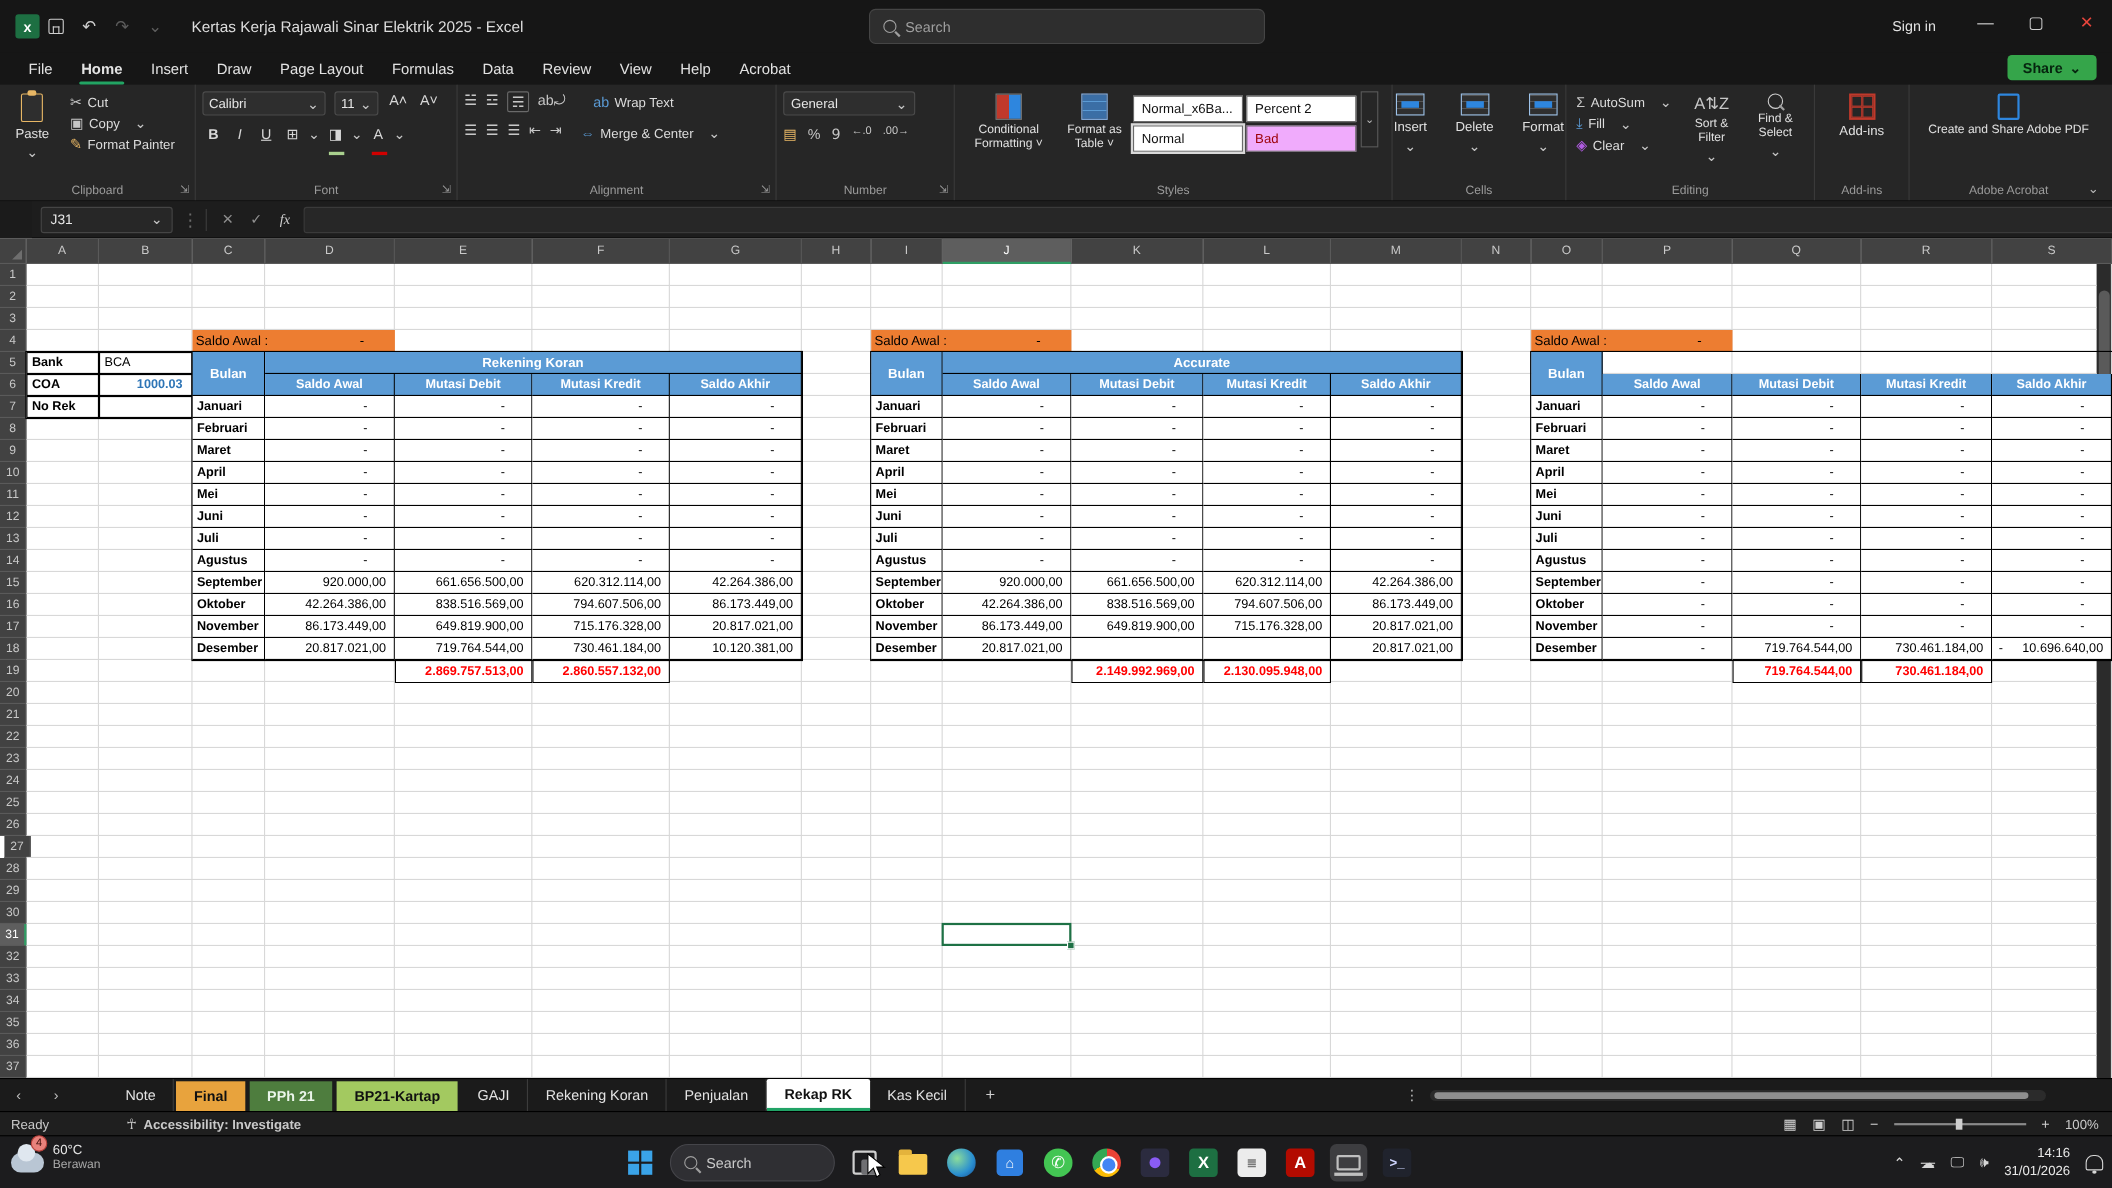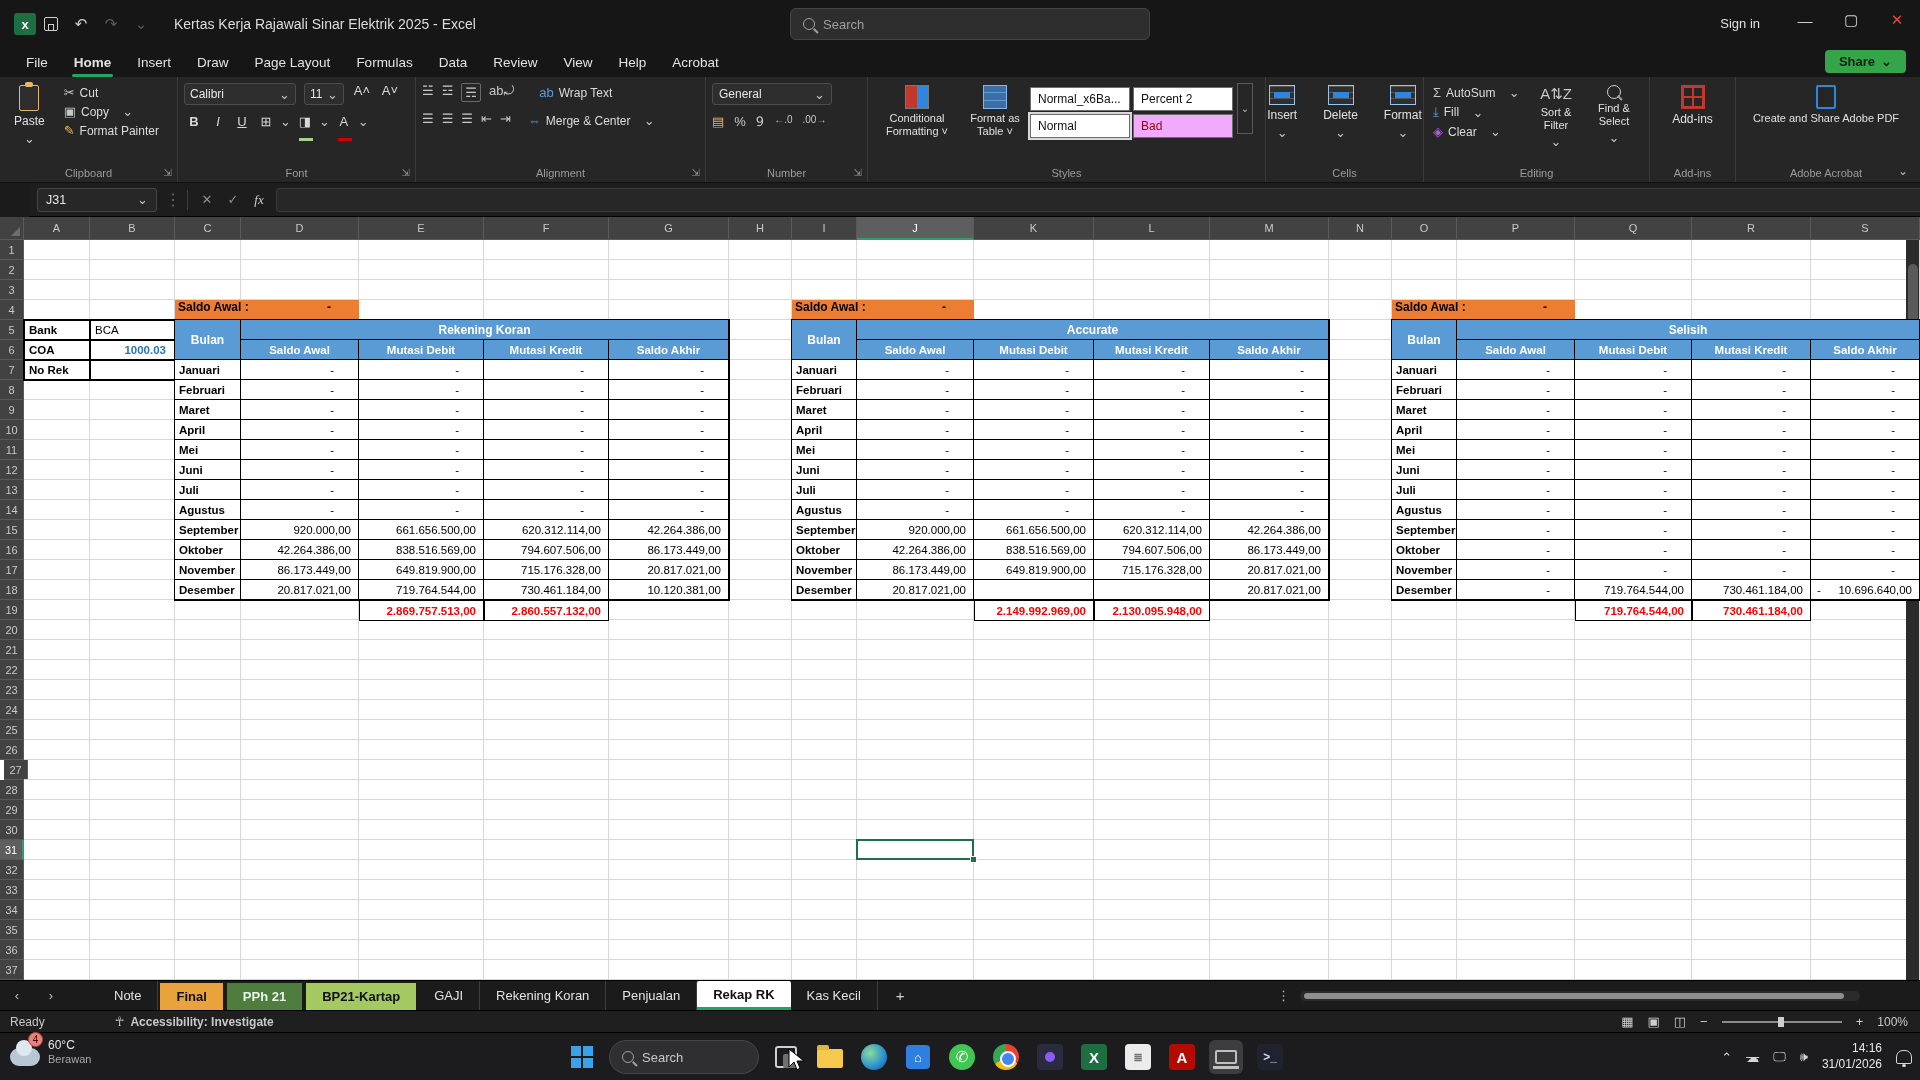--- a/index.html
+++ b/index.html
@@ -77,22 +77,22 @@
       align-items:center;justify-content:center;border-right:1px solid #5a5a5a;border-bottom:1px solid #5a5a5a;}
   .colhead.sel{background:#5e5e5e;color:#fff;border-bottom:2px solid #2f9e64;}
   .rowhead.sel{background:#5e5e5e;color:#fff;border-right:2px solid #2f9e64;}
   .corner:after{content:"";position:absolute;right:3px;bottom:3px;border-left:9px solid transparent;border-bottom:9px solid #6e6e6e;}
   .hline,.vline{position:absolute;background:#d8d8d8;}
   .cell{position:absolute;background:#fff;color:#000;font-size:11.5px;overflow:hidden;white-space:nowrap;}
   .info-label{font-weight:bold;padding-left:4px;border:1px solid #000;display:flex;align-items:center;}
   .info-value{padding-left:4px;border:1px solid #000;display:flex;align-items:center;}
   .info-value.coa{color:#2e75b6;font-weight:bold;justify-content:flex-end;padding-right:8px;}
   .info-outline,.tbl-outline{position:absolute;border:1.5px solid #000;pointer-events:none;background:transparent;}
-  .orange{background:#ed7d31;display:flex;align-items:flex-start;justify-content:space-between;
-          font-weight:bold;font-size:12px;color:#000;padding:0 28px 0 3px;}
+  .orange{background:#ed7d31;display:flex;align-items:center;justify-content:space-between;
+          font-weight:normal;font-size:12px;color:#000;padding:0 28px 0 3px;}
   .th{background:#5b9bd5;color:#fff;font-weight:bold;display:flex;align-items:center;justify-content:center;
       font-size:12px;border-right:1px solid #000;border-bottom:1px solid #000;}
   .month{font-weight:bold;display:flex;align-items:center;padding-left:4px;border-right:1px solid #000;border-bottom:1px solid #000;}
   .val{display:flex;align-items:center;justify-content:flex-end;padding-right:7px;border-right:1px solid #000;border-bottom:1px solid #000;}
   .val.dash{padding-right:24px;}
   .val.neg{justify-content:space-between;padding-left:6px;}
   .total{color:#ff0000;font-weight:bold;display:flex;align-items:center;justify-content:flex-end;
          padding-right:7px;border:1px solid #000;border-top:2.5px solid #000;}
   .selection{position:absolute;border:2px solid #1e7145;pointer-events:none;}
   .fill-handle{position:absolute;width:7px;height:7px;background:#1e7145;border:1px solid #fff;}
@@ -668,21 +668,20 @@
       <div class="cell val" style="left: 1094px; top: 363px; width: 116px; height: 20px;"></div>
       <div class="cell val" style="left: 1210px; top: 363px; width: 119px; height: 20px;">20.817.021,00</div>
       <div class="cell total" style="left: 974px; top: 382px; width: 120px; height: 22px;">2.149.992.969,00</div>
       <div class="cell total" style="left: 1094px; top: 382px; width: 116px; height: 22px;">2.130.095.948,00</div>
       <div class="tbl-outline" style="left: 791px; top: 102px; width: 539px; height: 282px;"></div>
       <div class="cell orange" style="left: 1392px; top: 83px; width: 183px; height: 20px;">
         <span>Saldo Awal :</span>
         <span>-</span>
       </div>
       <div class="cell th" style="left: 1392px; top: 103px; width: 65px; height: 40px;">Bulan</div>
-      <div class="cell th" style="left: 1457px; top: 103px; width: 463px; height: 20px;">Selisih</div>
       <div class="cell th" style="left: 1457px; top: 123px; width: 118px; height: 20px; font-size: 11.5px;">Saldo Awal</div>
       <div class="cell th" style="left: 1575px; top: 123px; width: 117px; height: 20px; font-size: 11.5px;">Mutasi Debit</div>
       <div class="cell th" style="left: 1692px; top: 123px; width: 119px; height: 20px; font-size: 11.5px;">Mutasi Kredit</div>
       <div class="cell th" style="left: 1811px; top: 123px; width: 109px; height: 20px; font-size: 11.5px;">Saldo Akhir</div>
       <div class="cell month" style="left: 1392px; top: 143px; width: 65px; height: 20px;">Januari</div>
       <div class="cell val dash" style="left: 1457px; top: 143px; width: 118px; height: 20px;">-</div>
       <div class="cell val dash" style="left: 1575px; top: 143px; width: 117px; height: 20px;">-</div>
       <div class="cell val dash" style="left: 1692px; top: 143px; width: 119px; height: 20px;">-</div>
       <div class="cell val dash" style="left: 1811px; top: 143px; width: 109px; height: 20px;">-</div>
       <div class="cell month" style="left: 1392px; top: 163px; width: 65px; height: 20px;">Februari</div>

